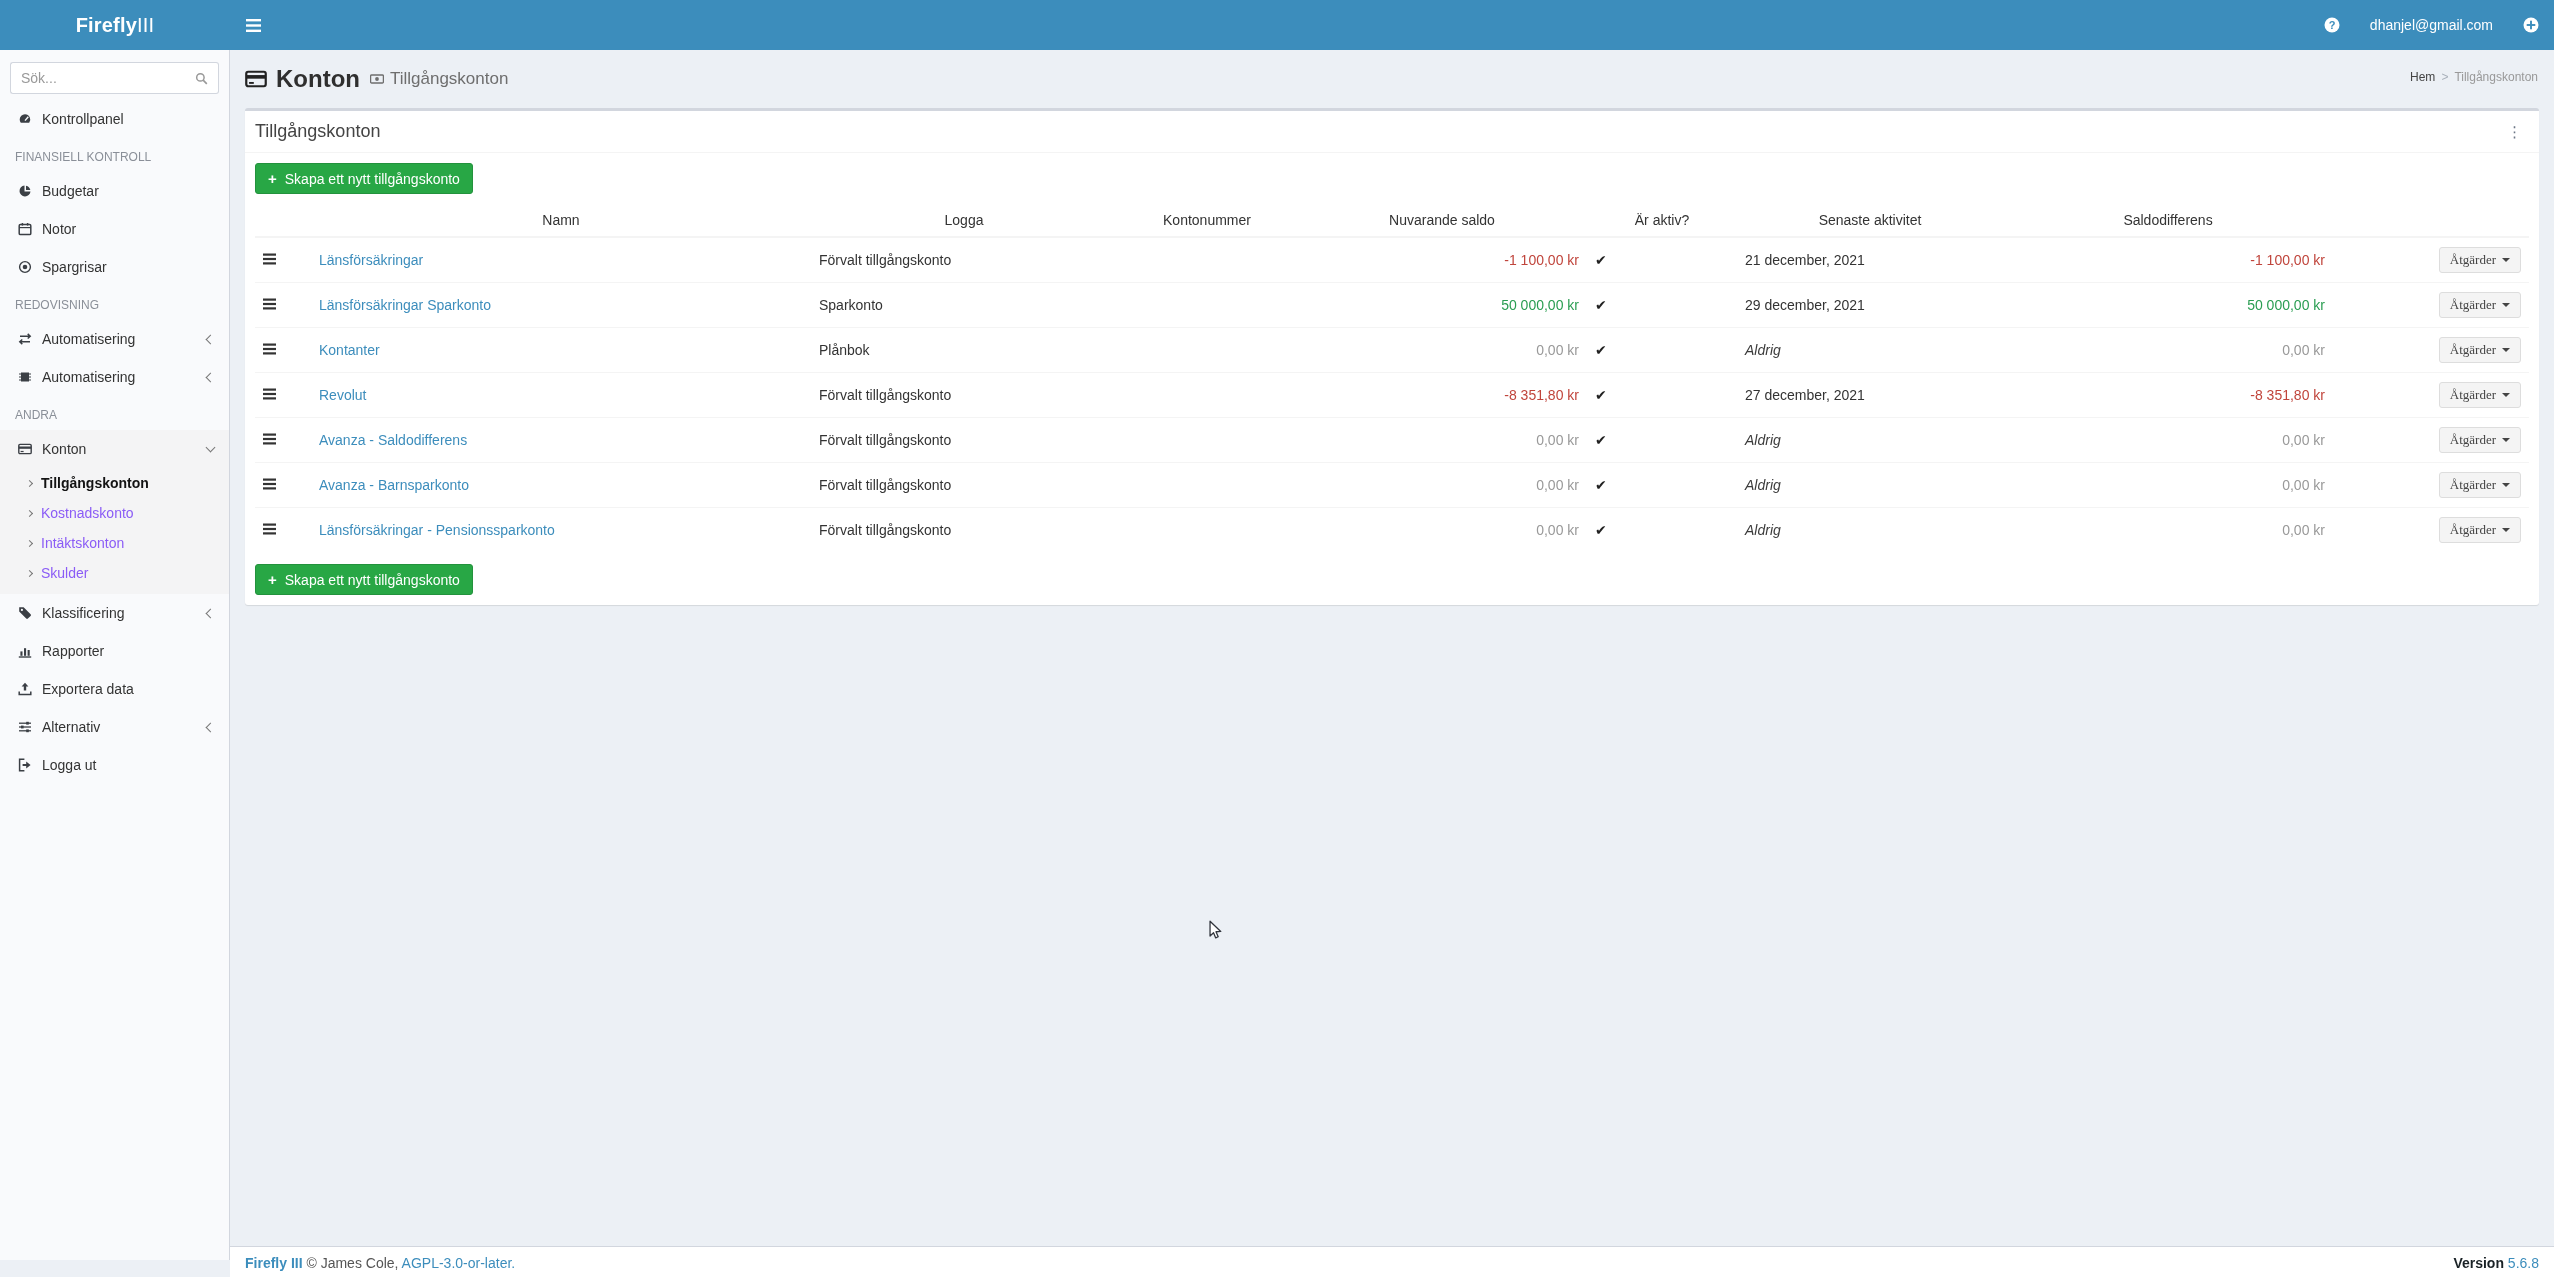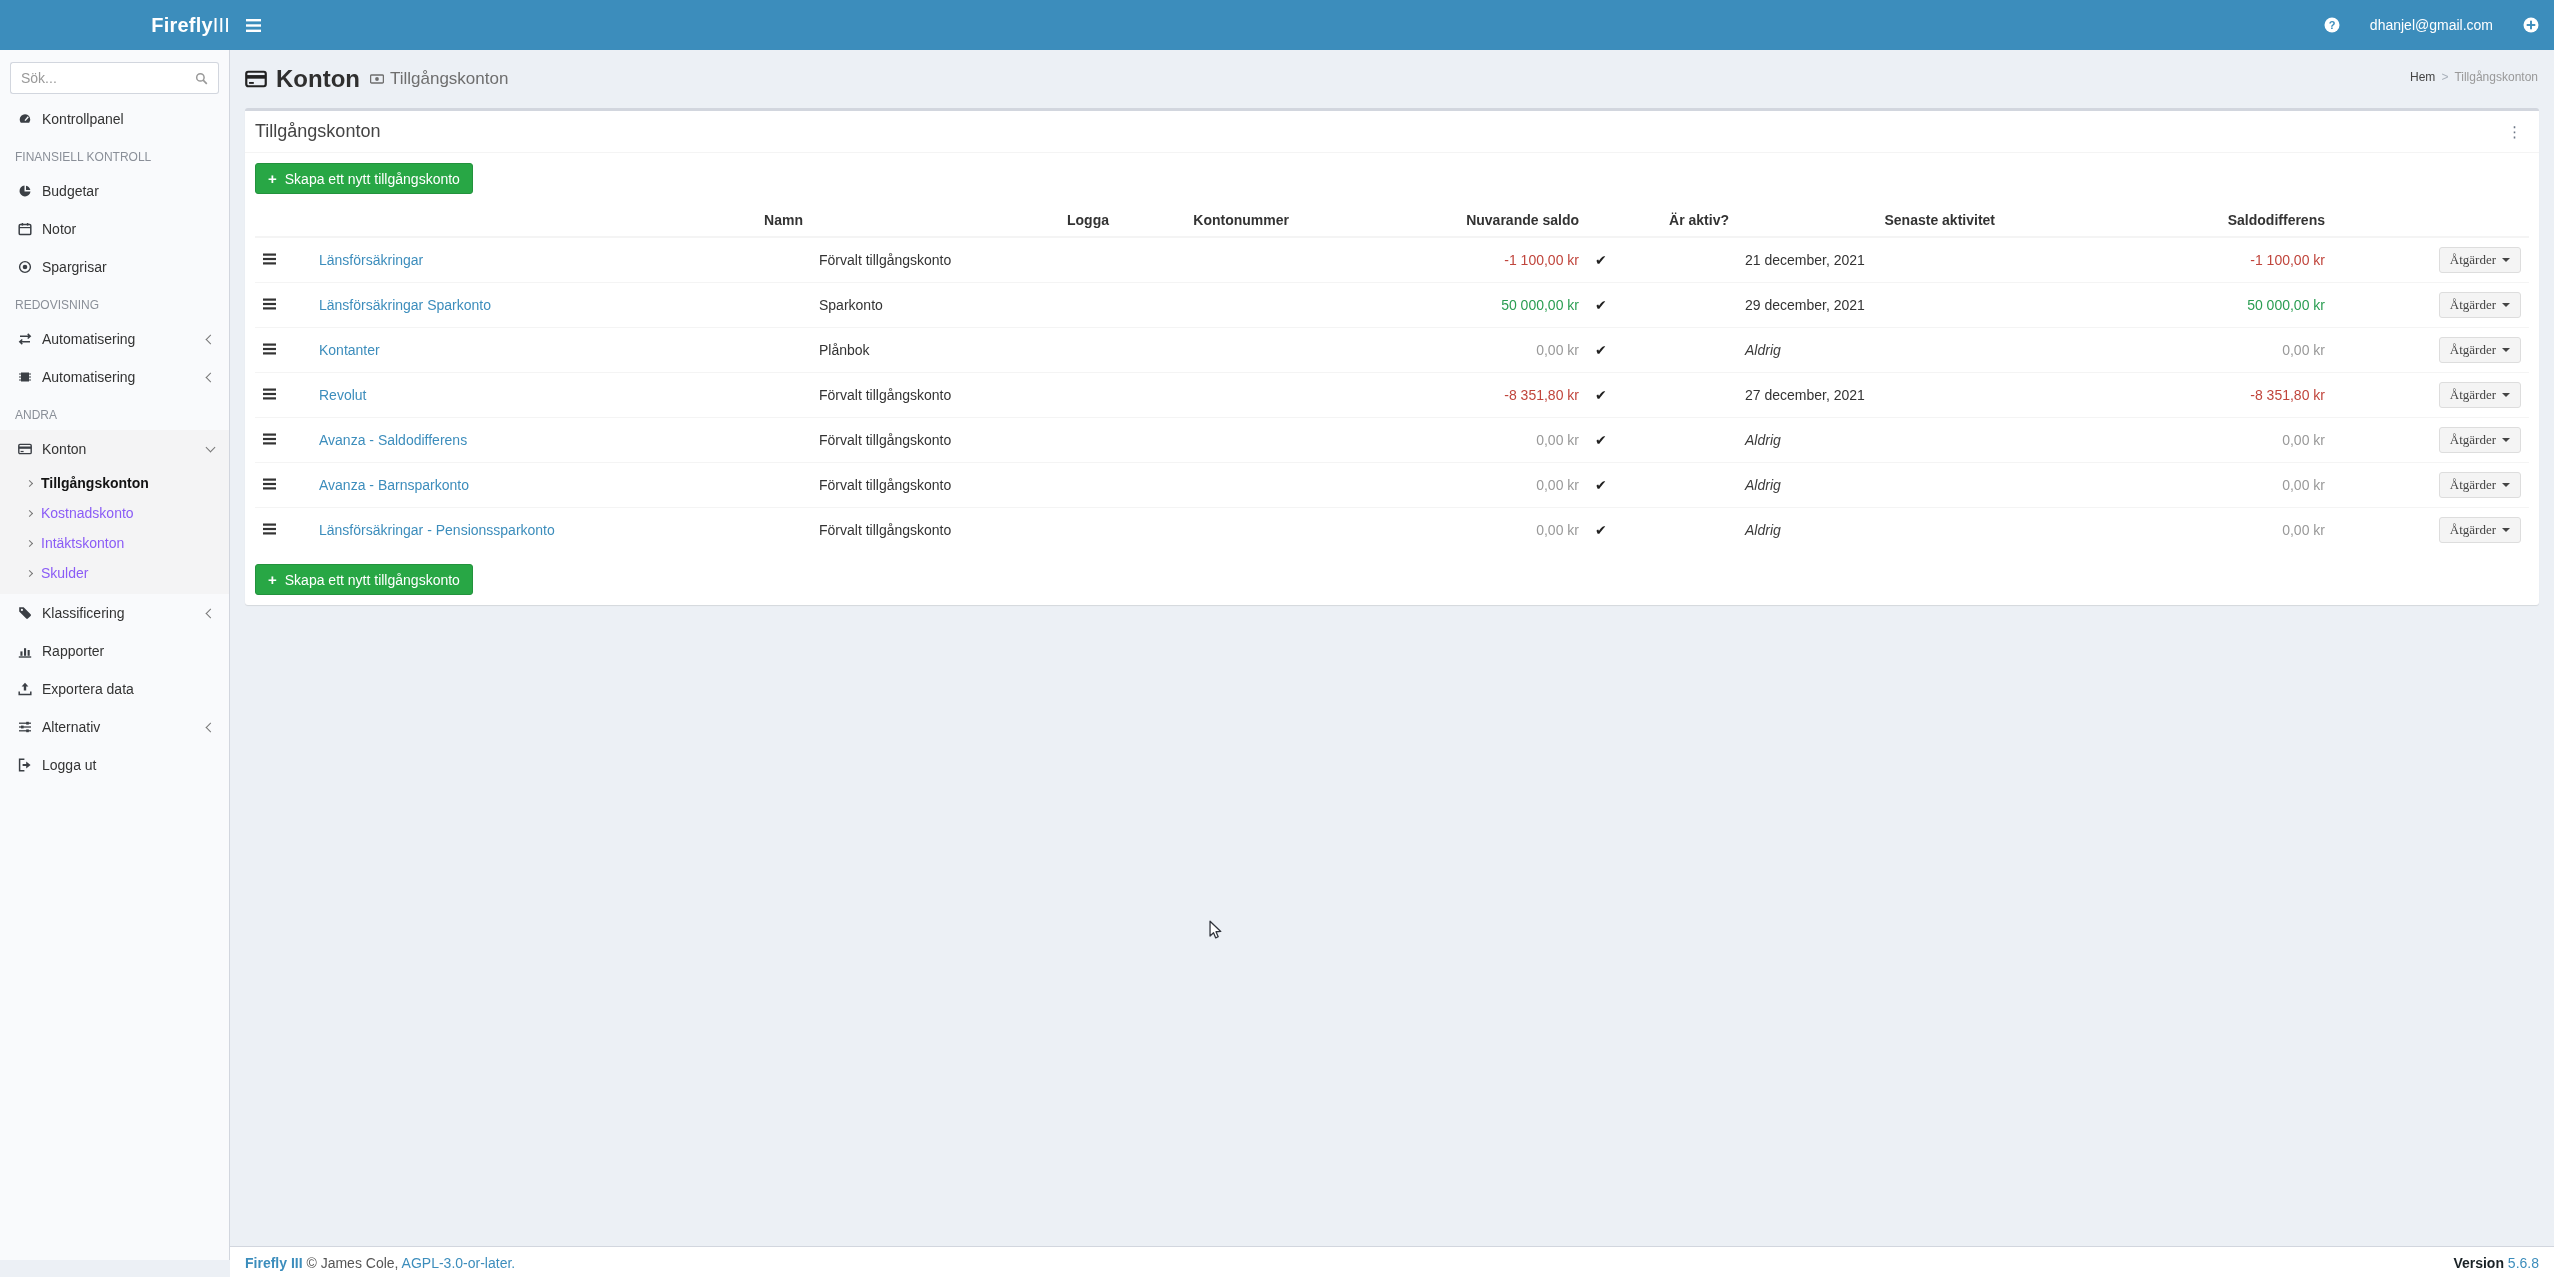--- a/index.html
+++ b/index.html
@@ -9,21 +9,21 @@
   }
   *{box-sizing:border-box}
   html,body{margin:0;padding:0}
   body{
     width:2554px;height:1277px;overflow:hidden;position:relative;
     font-family:"Liberation Sans","DejaVu Sans",sans-serif;font-size:14px;
     background:var(--content-bg);color:#333;
   }
   
   .navbar{position:absolute;top:0;left:0;right:0;height:50px;background:var(--navbar);display:flex;z-index:20}
-  .logo{width:230px;line-height:50px;text-align:right;color:#fff;font-size:20px;letter-spacing:.2px;text-decoration:none}
+  .logo{width:230px;line-height:50px;text-align:center;color:#fff;font-size:20px;letter-spacing:.2px;text-decoration:none}
   .logo b{font-weight:700}.logo span{font-weight:300}
   .sidebar-toggle{width:46px;height:50px;display:flex;align-items:center;justify-content:center;color:#fff;cursor:pointer;background:none;border:none}
   .nav-right{margin-left:auto;display:flex;align-items:stretch}
   .nav-right>*{display:flex;align-items:center;padding:0 15px;color:#fff;font-size:14px;text-decoration:none}
   
   .sidebar{position:absolute;top:50px;left:0;bottom:17px;width:230px;background:var(--sidebar-bg);border-right:1px solid var(--border);z-index:10}
   .sidebar-search{display:flex;margin:12px 10px 6px}
   .sidebar-search input{flex:1;min-width:0;height:32px;padding:5px 10px;border:1px solid var(--border);border-right:none;border-radius:3px 0 0 3px;background:#fff;font:inherit;color:#555;outline:none}
   .sidebar-search input::placeholder{color:#999}
   .sidebar-search button{width:34px;height:32px;border:1px solid var(--border);border-left:none;border-radius:0 3px 3px 0;background:#fff;color:#999;display:flex;align-items:center;justify-content:center;cursor:pointer}
@@ -51,21 +51,21 @@
   .breadcrumb .sep{margin:0 6px;color:#a8b0ba;font-size:12px}
   .content{padding:15px}
   .box{background:#fff;border-top:3px solid var(--border);border-radius:3px;box-shadow:0 1px 1px rgba(0,0,0,.1)}
   .box-header{display:flex;align-items:center;padding:10px;border-bottom:1px solid var(--table-line)}
   .box-title{font-size:18px;font-weight:400;color:#444}
   .box-tools{margin-left:auto;background:none;border:none;color:#6b7585;font-size:15px;line-height:1;padding:2px 7px;cursor:pointer}
   .box-body{padding:10px}
   .btn-success{display:inline-flex;align-items:center;background:var(--success);border:1px solid var(--success-border);color:#fff;font-size:14px;font-family:inherit;padding:6px 12px;border-radius:3px;text-decoration:none;cursor:pointer}
   .btn-success .plus{font-weight:700;font-size:15px;margin-right:8px}
   table.accounts{width:100%;border-collapse:collapse;table-layout:fixed;margin:10px 0 12px}
-  table.accounts th{text-align:right;padding:8px;font-size:14px;font-weight:700;color:#333;border-bottom:2px solid var(--table-line)}
+  table.accounts th{text-align:center;padding:8px;font-size:14px;font-weight:400;color:#333;border-bottom:2px solid var(--table-line)}
   table.accounts td{padding:9px 8px;font-size:14px;border-top:1px solid var(--table-line);vertical-align:middle;overflow:hidden;white-space:nowrap}
   table.accounts tbody tr:first-child td{border-top:none}
   th.right,td.right{text-align:right}
   td.actions{text-align:right;overflow:visible}
   .handle{color:#333;display:inline-flex;cursor:grab}
   a.account{color:var(--link);text-decoration:none}
   .amount{white-space:nowrap}
   .neg{color:var(--danger)} .pos{color:var(--positive)} .zero{color:var(--muted)}
   .check{color:#222;font-size:14px}
   .never{font-style:italic;color:#3b3b3b}

